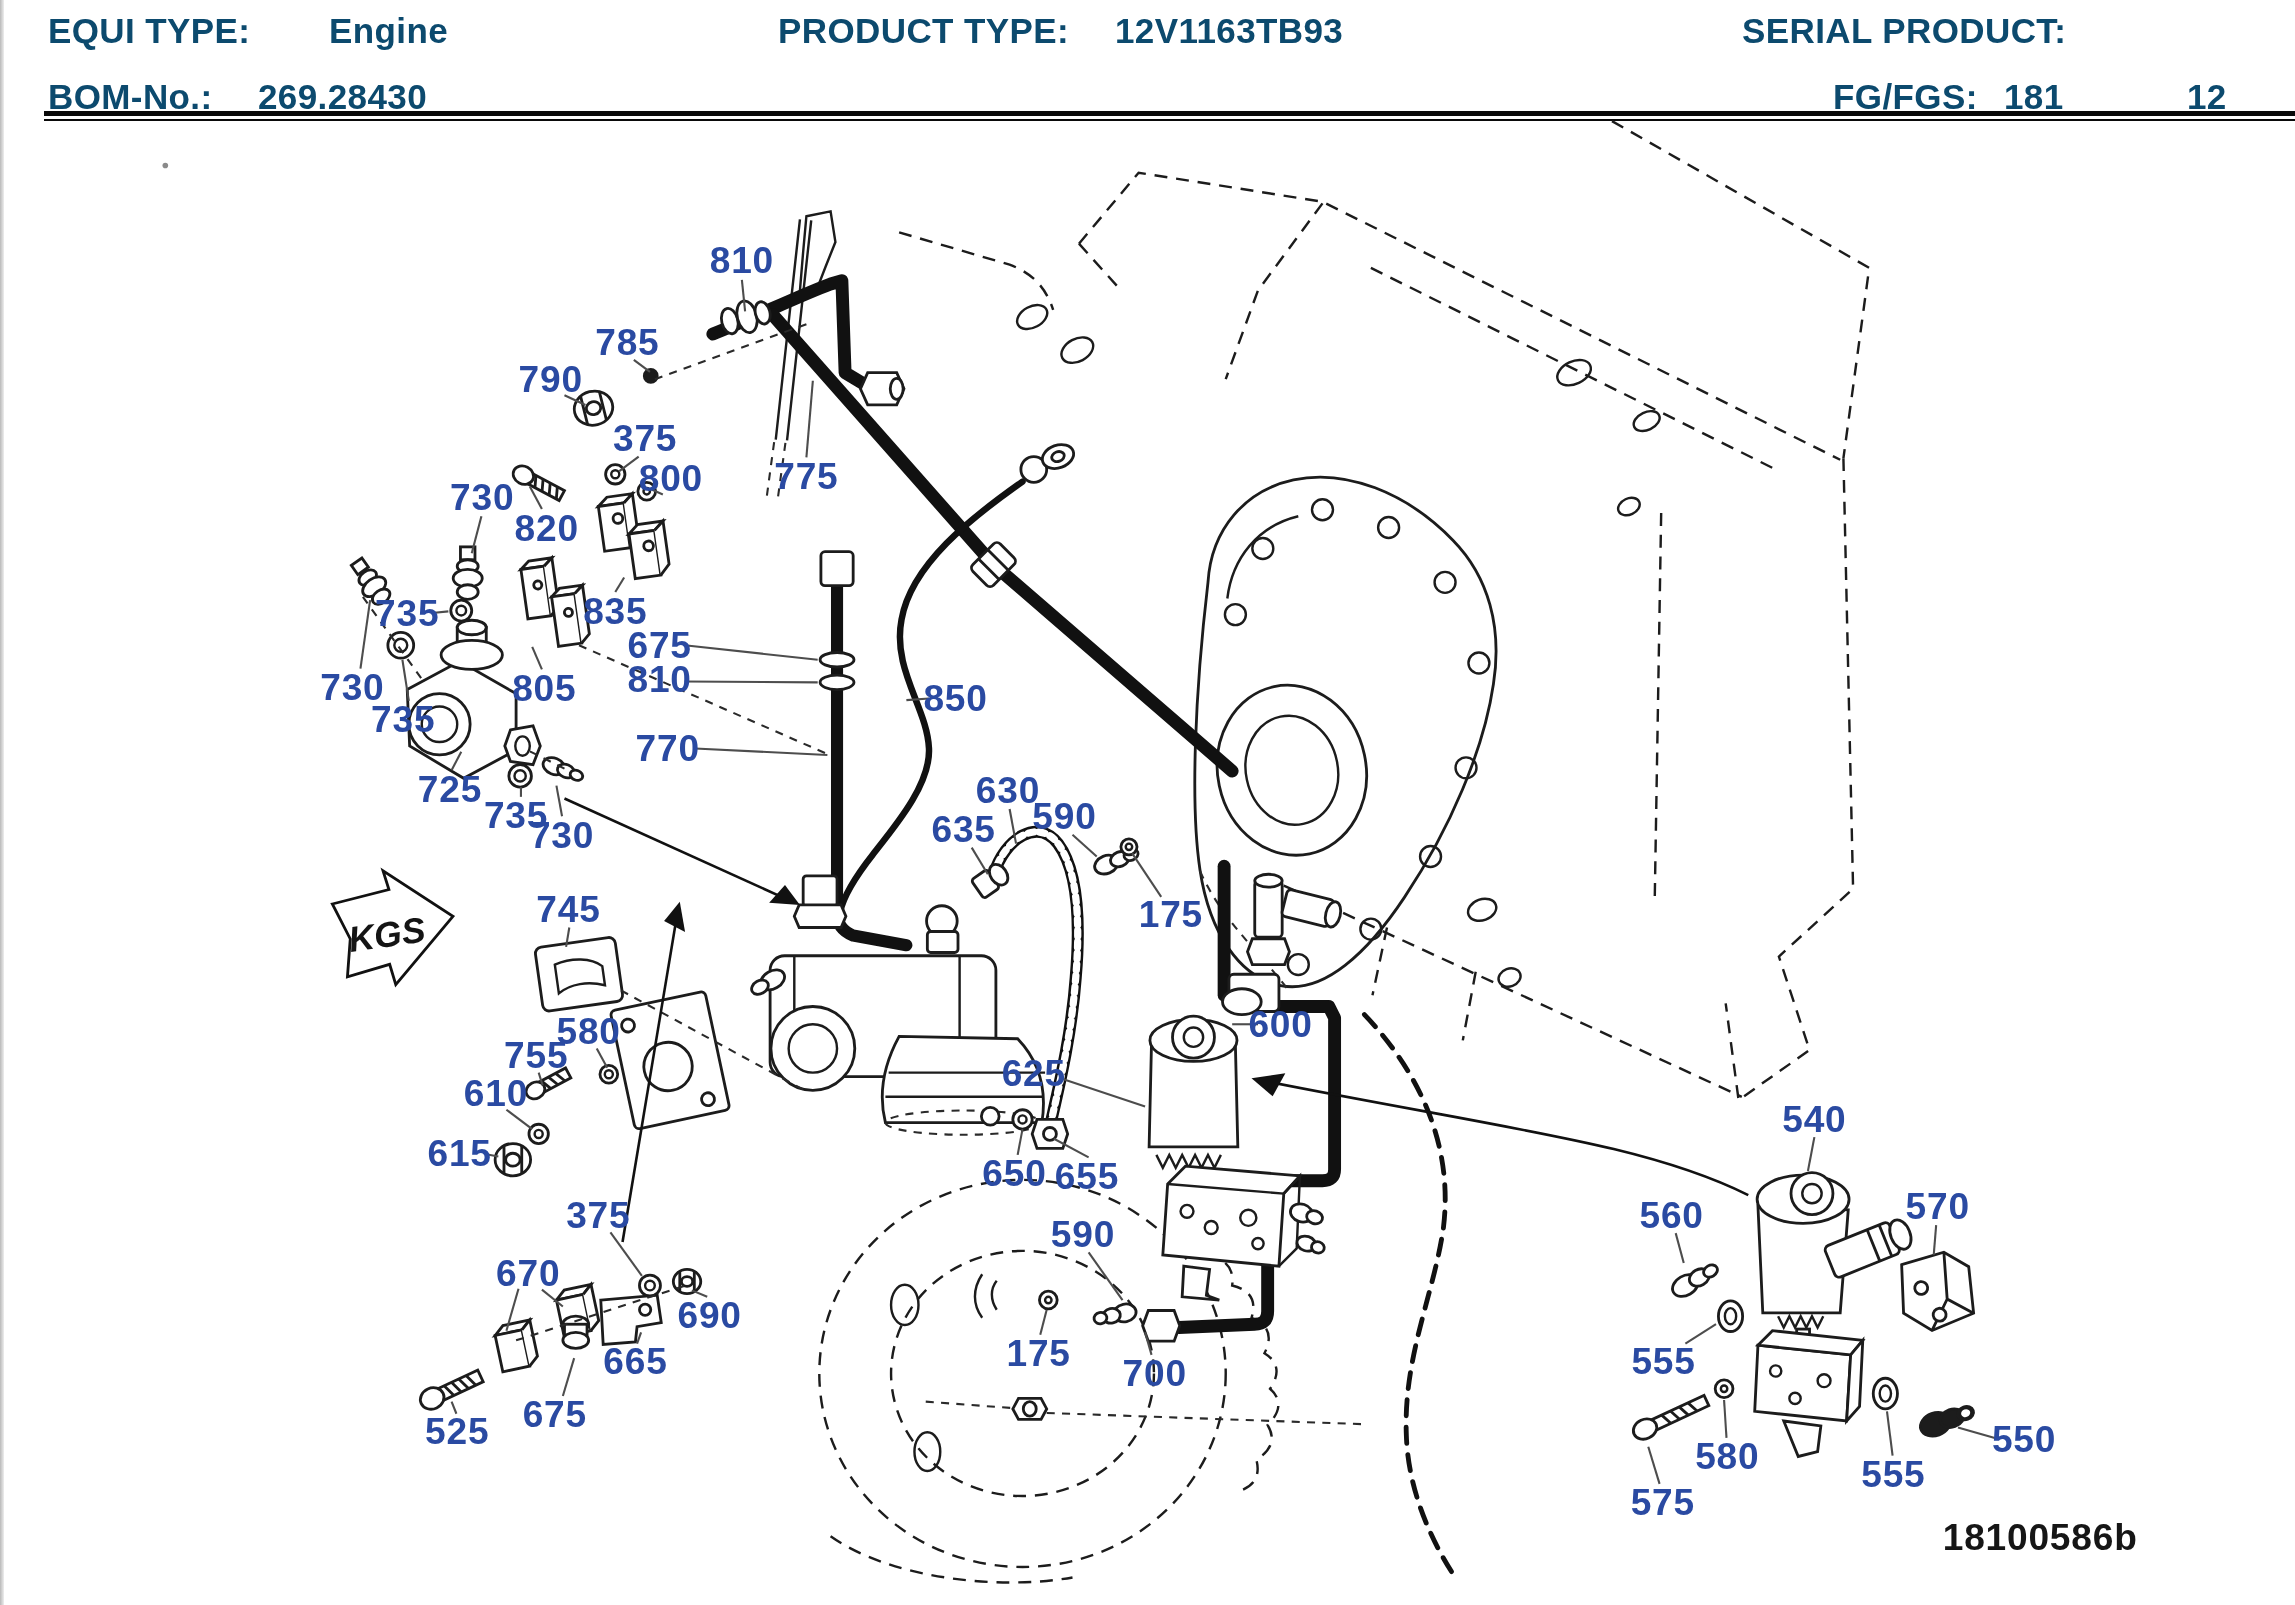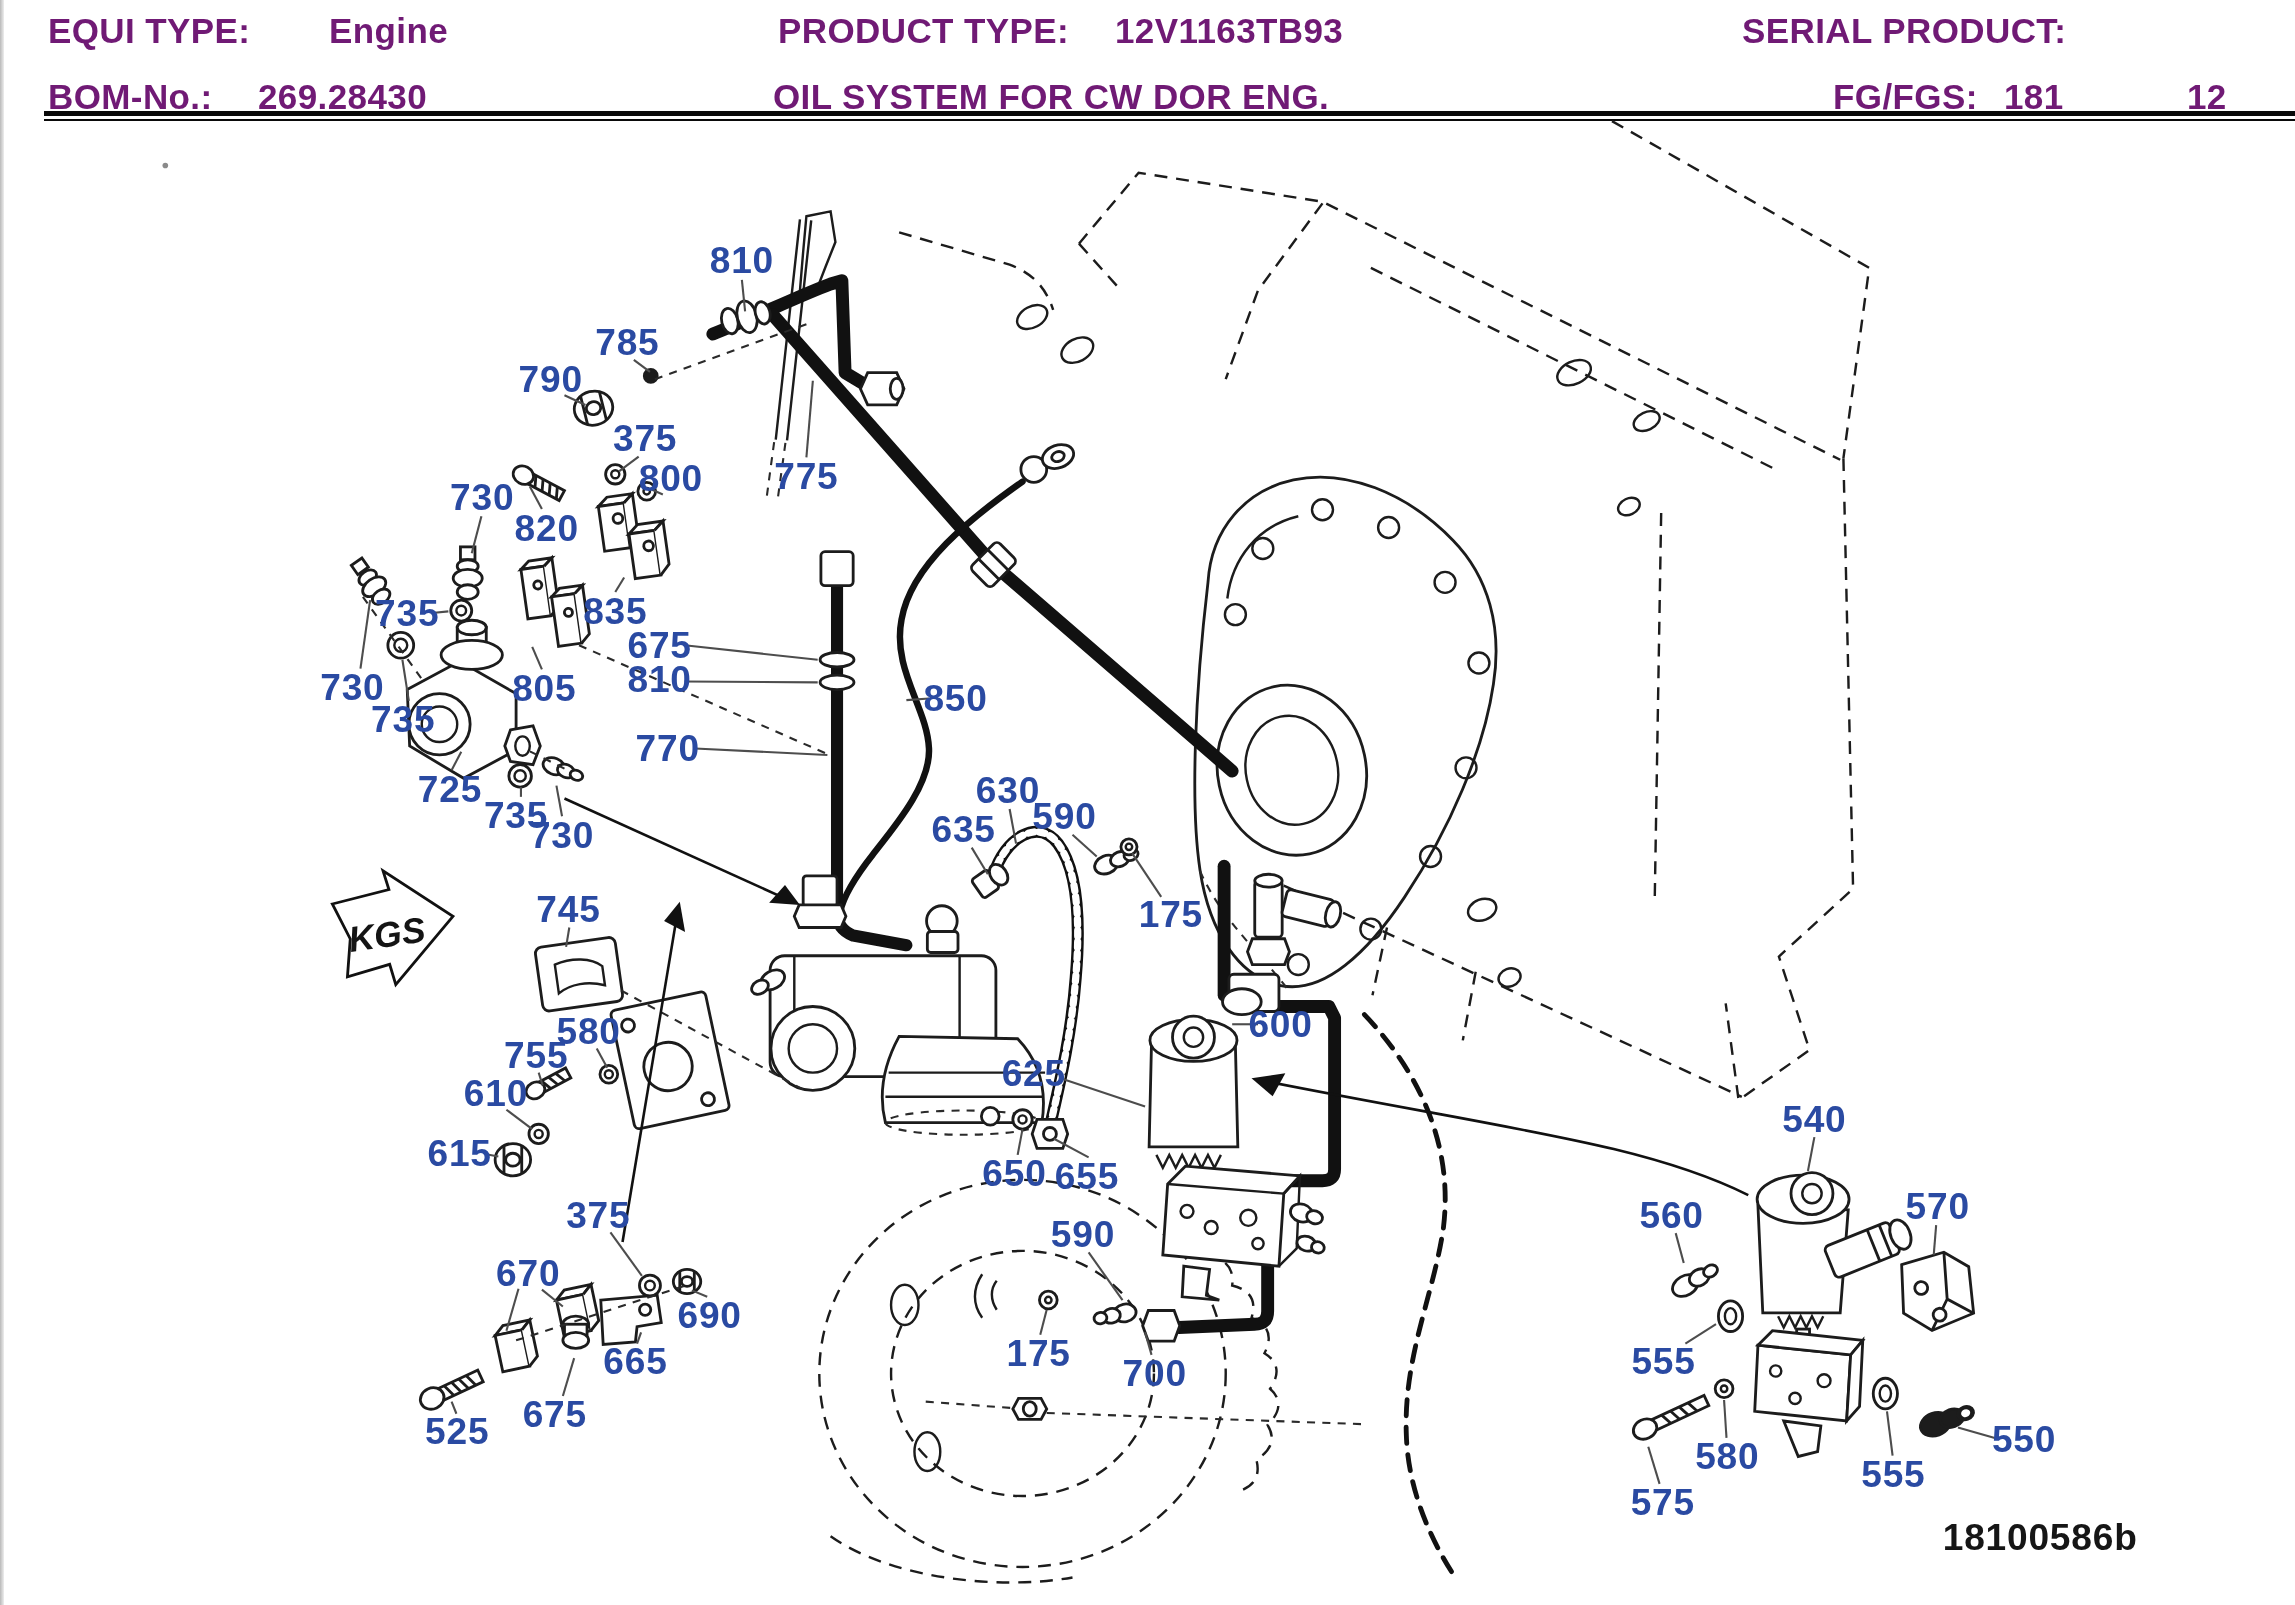--- a/index.html
+++ b/index.html
@@ -1,20 +1,20 @@
 <!DOCTYPE html>
 <html style="font-size:13px"><head>
 <meta charset="utf-8">
 <style>
   html,body{margin:0;padding:0;background:#ffffff;}
   .page{position:relative;width:2295px;height:1605px;background:#fff;overflow:hidden;
         font-family:"Liberation Sans",sans-serif;}
   .scan-edge{position:absolute;left:0;top:0;width:4px;height:1605px;
       background:linear-gradient(90deg,#b9b9b9,#eeeeee);}
-  .hdr{position:absolute;color:#701a75;font-weight:bold;font-size:35px;letter-spacing:0.4px;white-space:nowrap;}
+  .hdr{position:absolute;color:#0c4a6e;font-weight:bold;font-size:35px;letter-spacing:0.4px;white-space:nowrap;}
   .rule1{position:absolute;left:44px;top:111px;width:2251px;height:4.8px;background:#0a0a0a;}
   .rule2{position:absolute;left:44px;top:119px;width:2251px;height:2.4px;background:#0a0a0a;}
   svg{position:absolute;left:0;top:0;}
   .callout{font:700 46px "Liberation Sans",sans-serif;fill:#2a4aa2;text-anchor:middle;
            dominant-baseline:central;letter-spacing:1px;}
   .kgs-t{font:italic 700 44px "Liberation Sans",sans-serif;fill:#141414;}
   .draw-id{font:600 46px "Liberation Sans",sans-serif;fill:#161616;text-anchor:middle;letter-spacing:1px;}
   .thin{stroke:#1c1c1c;stroke-width:3;fill:none;}
   .thin4{stroke:#1c1c1c;stroke-width:3.5;fill:none;}
   .dash{stroke:#1c1c1c;stroke-width:3;fill:none;stroke-dasharray:16 11;}
@@ -29,21 +29,20 @@
 <div class="page">
   <div class="scan-edge"></div>
 
   <span class="hdr" style="left:48px;top:11.3px">EQUI TYPE:</span>
   <span class="hdr" style="left:329px;top:11.3px">Engine</span>
   <span class="hdr" style="left:778px;top:11.3px">PRODUCT TYPE:</span>
   <span class="hdr" style="left:1115px;top:11.3px">12V1163TB93</span>
   <span class="hdr" style="left:1742px;top:11.3px">SERIAL PRODUCT:</span>
   <span class="hdr" style="left:48px;top:77px">BOM-No.:</span>
   <span class="hdr" style="left:258px;top:77px">269.28430</span>
-  <span class="hdr" style="left:773px;top:77px">OIL SYSTEM FOR CW DOR ENG.</span>
   <span class="hdr" style="left:1833px;top:77px">FG/FGS:</span>
   <span class="hdr" style="left:2004px;top:77px">181</span>
   <span class="hdr" style="left:2187px;top:77px">12</span>
   <div class="rule1"></div>
   <div class="rule2"></div>
 
   <svg viewBox="0 0 2846 1990" width="2295" height="1605">
 
     <circle cx="205" cy="205" r="3.5" fill="#8a8a8a"></circle>
 

